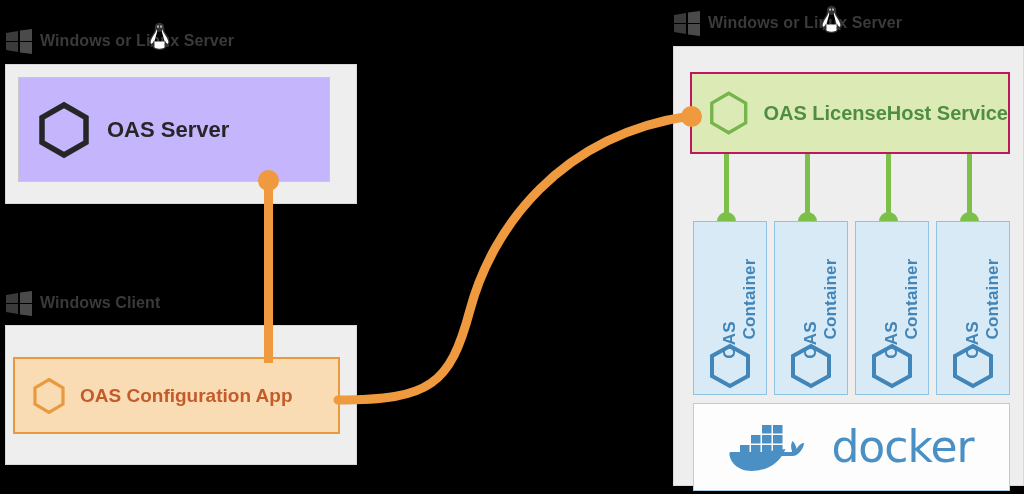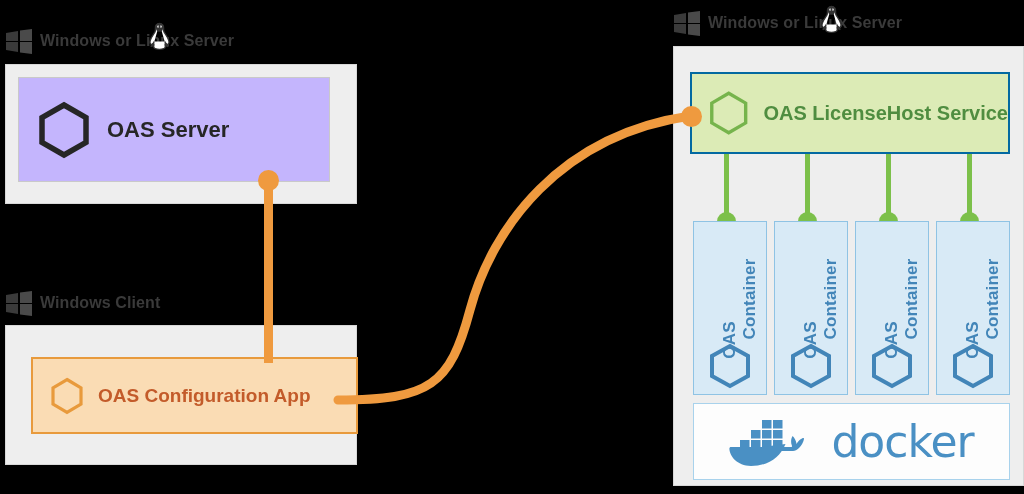--- a/index.html
+++ b/index.html
@@ -52,21 +52,21 @@
   .hexicon{display:block;}
 
   .node-orange{
     background:#fadcb4;
     border:2px solid #e89a3c;
   }
   .node-orange .node-label{color:#c35b2a;font-size:19px;}
 
   .node-green{
     background:#dcebb6;
-    border:2px solid #0369a1;
+    border:2px solid #be185d;
   }
   .node-green .node-label{color:#4f8d40;font-size:20px;}
 
   
   .container-box{
     position:absolute;
     background:#d8eaf6;
     border:1px solid #8fc3e4;
     box-sizing:border-box;
   }
@@ -154,21 +154,21 @@
     <svg class="win-logo" viewBox="0 0 27 25">
       <polygon points="0,4 12,2 12,12 0,12" fill="#3a3a3a"></polygon>
       <polygon points="0,13 12,13 12,23 0,21" fill="#3a3a3a"></polygon>
       <polygon points="14,1.5 26,0 26,12 14,12" fill="#4a4a4a"></polygon>
       <polygon points="14,13 26,13 26,25 14,23.5" fill="#4a4a4a"></polygon>
     </svg>
     <span class="hdr-label">Windows Client</span>
   </div>
 
   <div class="panel" style="left:5px;top:325px;width:352px;height:140px;"></div>
-  <div class="node node-orange" style="left:31px;top:357px;width:327px;height:77px;padding-left:17px;">
+  <div class="node node-orange" style="left:13px;top:357px;width:327px;height:77px;padding-left:17px;">
     <svg class="hexicon" width="34" height="38" viewBox="0 0 34 38">
       <polygon points="17,2.5 31,10.8 31,27.2 17,35.5 3,27.2 3,10.8" fill="none" stroke="#e89a3c" stroke-width="3.2" stroke-linejoin="miter"></polygon>
     </svg>
     <span class="node-label" style="margin-left:14px;">OAS Configuration App</span>
   </div>
 
   <div class="group-header" style="left:674px;top:8px;">
     <svg class="win-logo" viewBox="0 0 27 25">
       <polygon points="0,4 12,2 12,12 0,12" fill="#3a3a3a"></polygon>
       <polygon points="0,13 12,13 12,23 0,21" fill="#3a3a3a"></polygon>
@@ -236,21 +236,21 @@
   </div>
 
   <div class="container-box" style="left:936px;top:221px;width:74px;height:174px;">
     <div class="container-text" style="top:108px;">OAS</div>
     <div class="container-text" style="top:67px;left:calc(50% + 20px);">Container</div>
     <svg class="container-hex" style="top:121px;" width="44" height="46" viewBox="0 0 44 46">
       <polygon points="22,3 40,13 40,33 22,43 4,33 4,13" fill="none" stroke="#4285b8" stroke-width="4" stroke-linejoin="miter"></polygon>
     </svg>
   </div>
 
-  <div class="docker-box" style="left:693px;top:403px;width:317px;height:77px;">
+  <div class="docker-box" style="left:693px;top:403px;width:317px;height:88px;">
     <div class="docker-wrap">
       <svg width="92" height="54" viewBox="0 0 92 54">
         <g fill="#4a90c4">
           <rect x="33" y="5" width="9.5" height="8.5"></rect>
           <rect x="44" y="5" width="9.5" height="8.5"></rect>
           <rect x="22" y="15" width="9.5" height="8.5"></rect>
           <rect x="33" y="15" width="9.5" height="8.5"></rect>
           <rect x="44" y="15" width="9.5" height="8.5"></rect>
           <rect x="11" y="25" width="9.5" height="8.5"></rect>
           <rect x="22" y="25" width="9.5" height="8.5"></rect>

